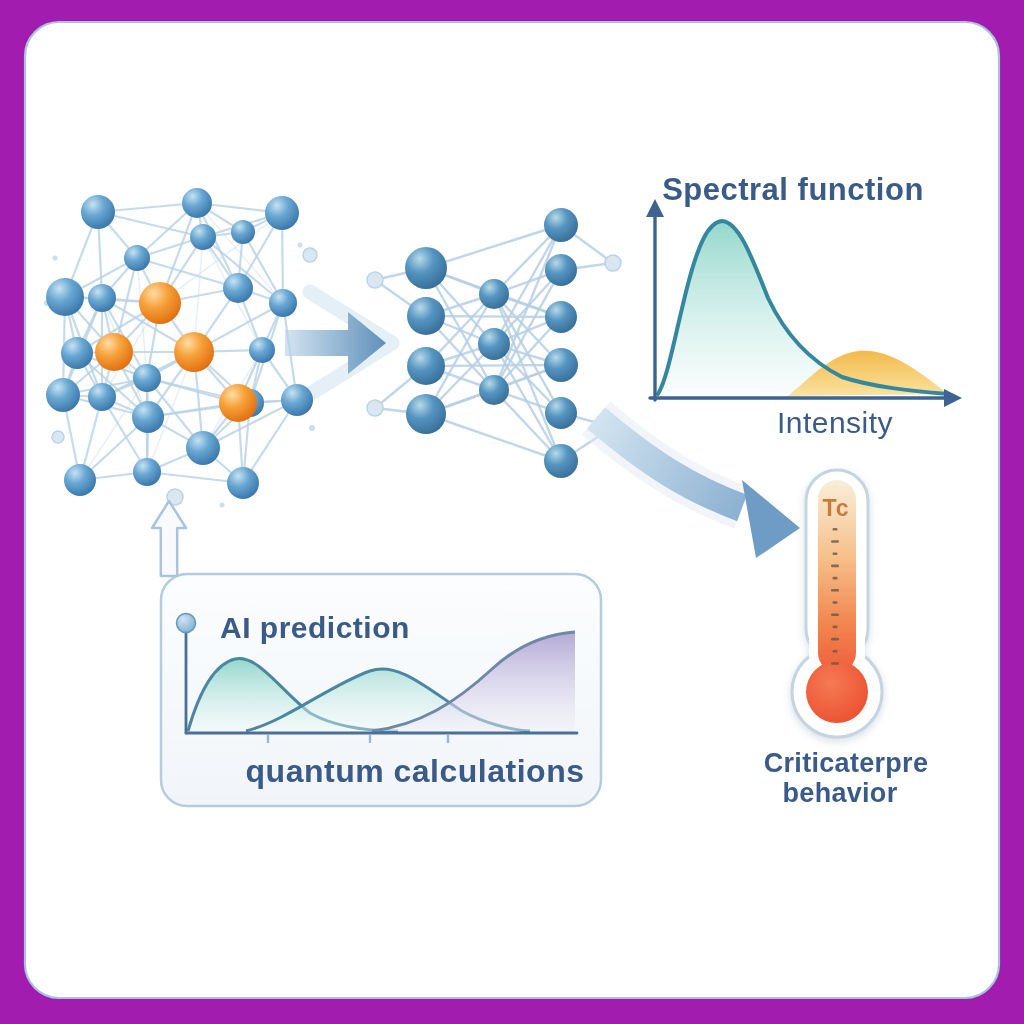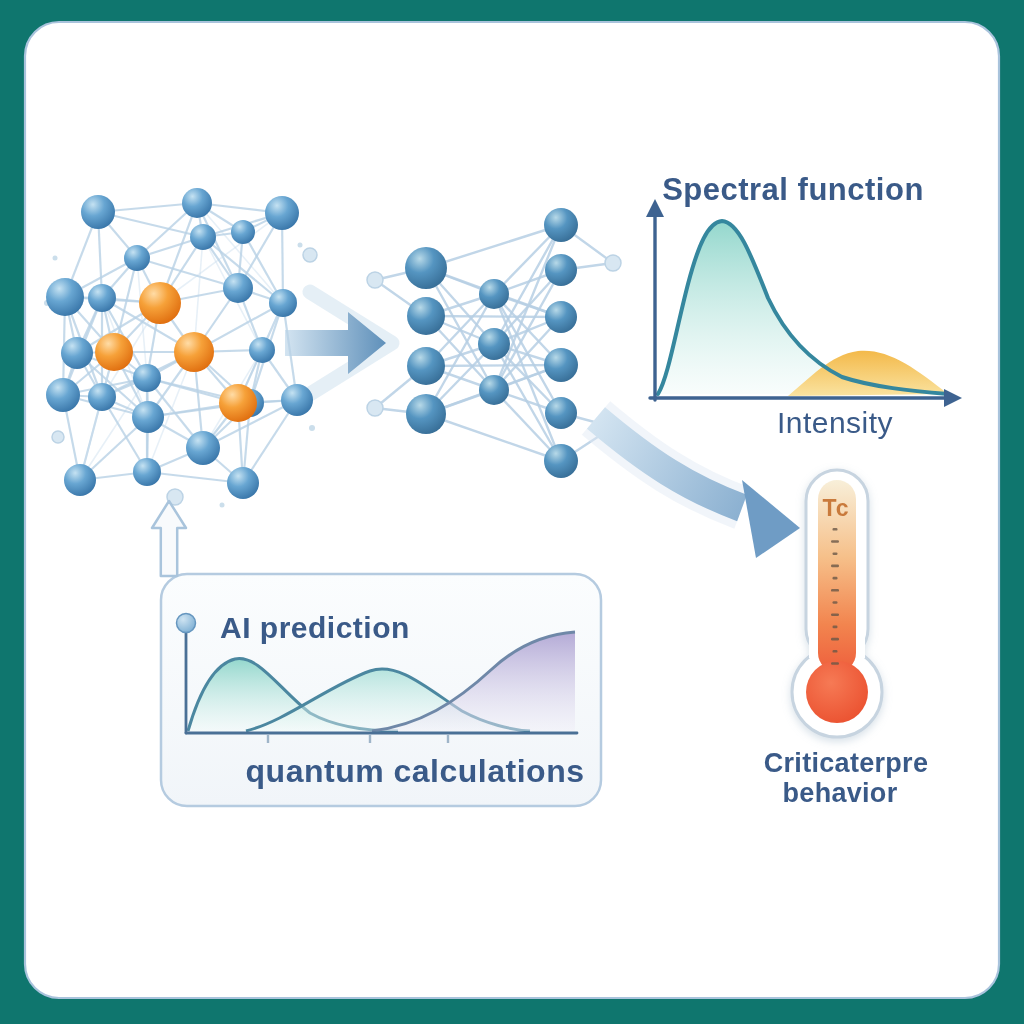--- a/index.html
+++ b/index.html
@@ -1,16 +1,16 @@
 <!DOCTYPE html>
 <html><head>
 <meta charset="utf-8">
 <style>
   html,body{margin:0;padding:0;background:#ffffff;}
-  .stage{position:relative;width:1024px;height:1024px;background:#0f766e;overflow:hidden;
+  .stage{position:relative;width:1024px;height:1024px;background:#a21caf;overflow:hidden;
          font-family:"Liberation Sans",sans-serif;}
   svg{position:absolute;left:0;top:0;}
   text{font-family:"Liberation Sans",sans-serif;fill:#3a5a88;}
   .title{font-size:31px;font-weight:600;letter-spacing:.5px;}
   .axis-label{font-size:30px;font-weight:500;letter-spacing:.5px;}
   .panel-label{font-size:30px;font-weight:600;letter-spacing:.5px;}
   .panel-caption{font-size:32px;font-weight:600;letter-spacing:.5px;}
   .thermo-caption{font-size:27px;font-weight:600;letter-spacing:.3px;}
   .tc{font-size:23px;font-weight:700;fill:#c97a3c;letter-spacing:1px;}
 </style>

